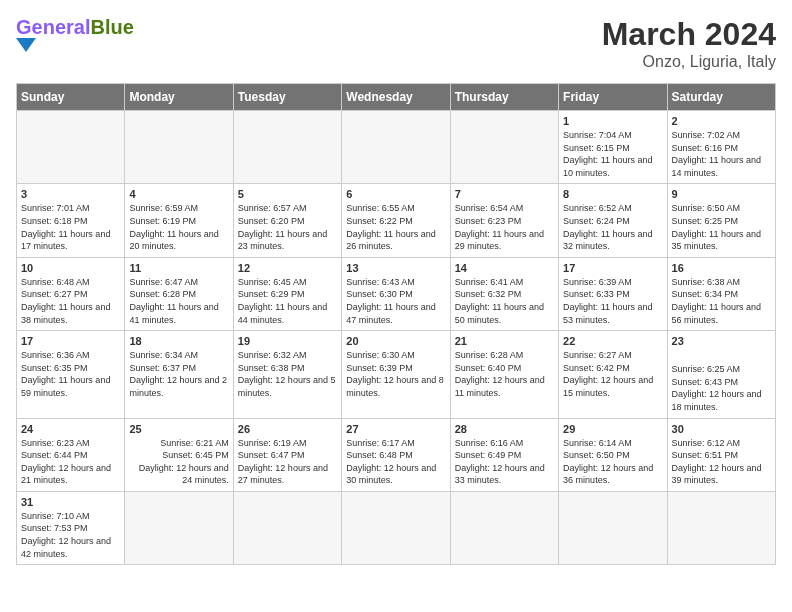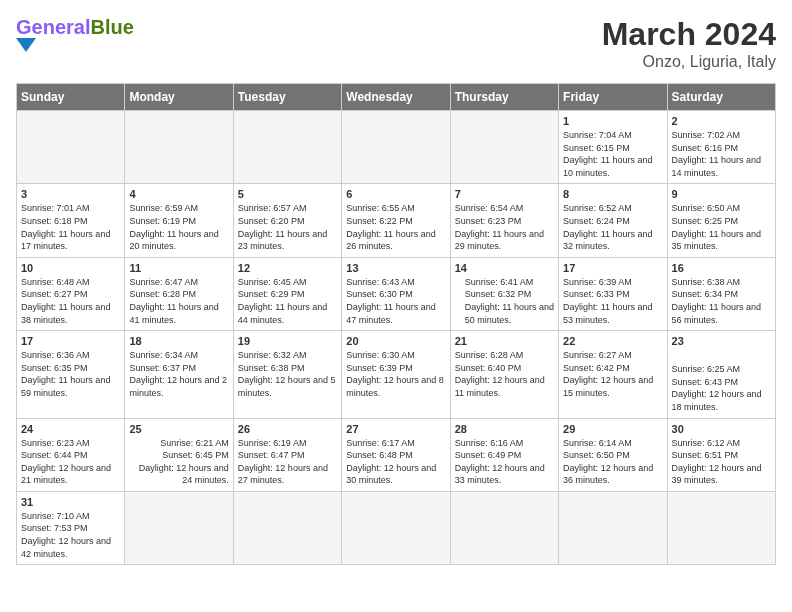--- a/index.html
+++ b/index.html
@@ -187,21 +187,21 @@
 Daylight: 11 hours and 44 minutes.</div>
         </td>
         <td>
           <span class="day-num">13</span>
           <div class="day-info" style="white-space: pre-line;">Sunrise: 6:43 AM
 Sunset: 6:30 PM
 Daylight: 11 hours and 47 minutes.</div>
         </td>
         <td>
           <span class="day-num">14</span>
-          <div class="day-info" style="white-space: pre-line; margin-left: 10px;">Sunrise: 6:41 AM
+          <div class="day-info" style="white-space: pre-line;">Sunrise: 6:41 AM
 Sunset: 6:32 PM
 Daylight: 11 hours and 50 minutes.</div>
         </td>
         <td>
           <span class="day-num">17</span>
           <div class="day-info" style="white-space: pre-line;">Sunrise: 6:39 AM
 Sunset: 6:33 PM
 Daylight: 11 hours and 53 minutes.</div>
         </td>
         <td>

